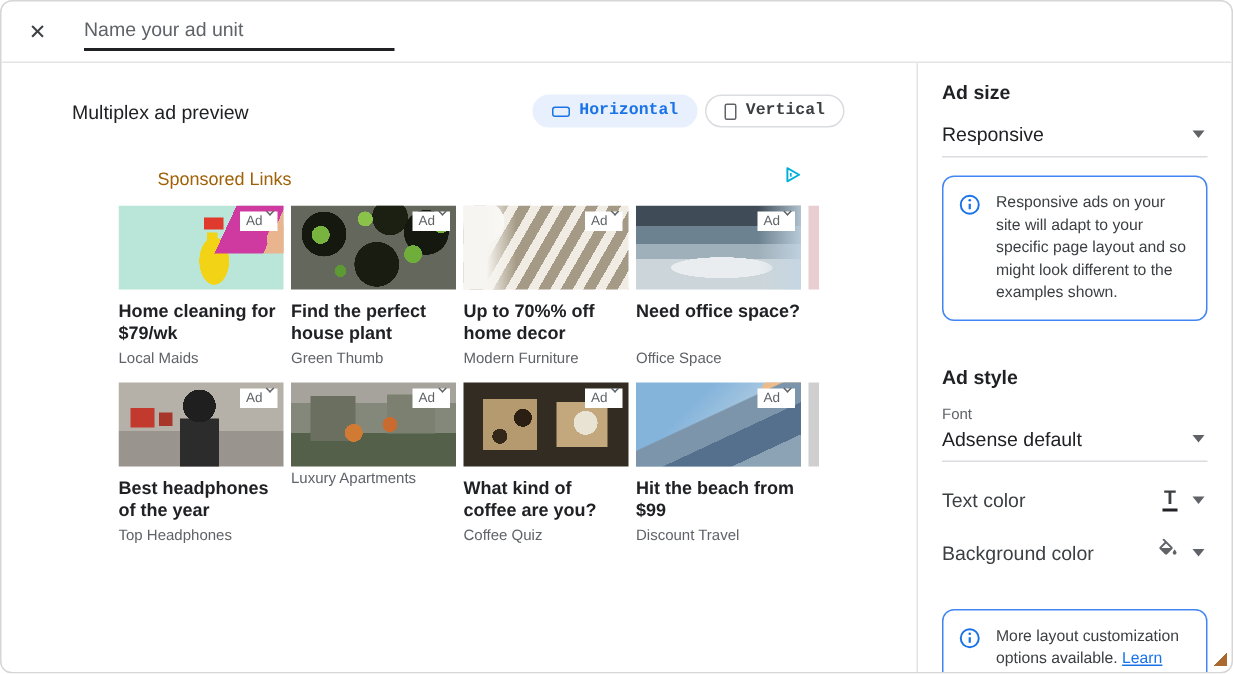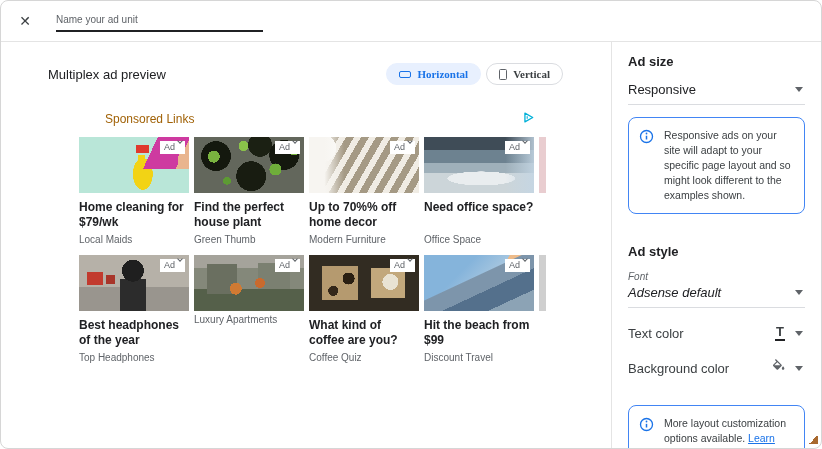--- a/index.html
+++ b/index.html
@@ -5,39 +5,39 @@
   * { margin:0; padding:0; box-sizing:border-box; }
   html,body { background:#fff; font-family:"Liberation Sans","DejaVu Sans",sans-serif; }
 
   .dialog { width:822px; height:449px; border:1px solid #d6d6d6; border-radius:8px;
             overflow:hidden; position:relative; background:#fff; }
 
   
   .topbar { height:41px; border-bottom:1px solid #e4e4e4; display:flex; align-items:center; padding:0 16px; }
   .close-x { font-size:14px; color:#3c4043; cursor:pointer; width:16px; text-align:center; }
   .name-input { margin-left:23px; width:207px; border:none; border-bottom:2px solid #202124;
-                font-size:10px; color:#202124; padding:4px 0 5px 0; outline:none;
+                font-size:13px; color:#202124; padding:4px 0 5px 0; outline:none;
                 font-family:"Liberation Sans","DejaVu Sans",sans-serif; }
   .name-input::placeholder { color:#5f6368; }
 
   
   .body { display:flex; height:calc(100% - 41px); }
   .preview-pane { flex:1; min-width:0; }
   .sidebar { width:210px; border-left:1px solid #e4e4e4; padding:12px 16px 14px 16px;
              display:flex; flex-direction:column; overflow:hidden; }
 
   
   .preview-header { display:flex; align-items:center; justify-content:space-between;
                     margin:21px 48px 0 47px; }
   .preview-title { font-size:13px; font-weight:400; color:#202124; }
   .toggle-group { display:flex; gap:5px; }
   .pill { display:flex; align-items:center; gap:6px; height:22px; padding:0 12px;
           border-radius:12px; font-size:11px; font-weight:700; cursor:pointer;
           border:1px solid #dadce0; background:#fff; color:#3c4043;
-          font-family:Liberation Serif, serif; }
+          font-family:Liberation Mono, monospace; }
   .pill.active { background:#e8f0fe; border-color:#e8f0fe; color:#1a73e8; }
   .h-rect { width:12px; height:7px; border:1.6px solid #1a73e8; border-radius:2px; display:inline-block; }
   .v-rect { width:8px; height:11px; border:1.6px solid #5f6368; border-radius:1.5px; display:inline-block; }
 
   
   .example { margin:25px 0 0 78px; width:467px; }
   .example-label { font-size:10px; color:#5f6368; }
   .sponsored-row { display:flex; align-items:center; justify-content:space-between;
                    margin-top:10px; padding-right:11px; }
   .sponsored-heading { font-size:12px; color:#a16207;margin-left:26px; }
@@ -113,21 +113,21 @@
                border-bottom:1px solid #dadce0; padding:0 2px 7px 0; margin-top:13px; cursor:pointer; }
   .sb-select-value { font-size:13px; color:#202124; }
   .caret { width:0; height:0; border-left:4px solid transparent; border-right:4px solid transparent;
            border-top:5px solid #5f6368; display:inline-block; }
   .info-box { margin-top:12px; border:1px solid #4285f4; border-radius:8px;
               padding:10px 10px 10px 10px; display:flex; gap:10px; }
   .info-box .txt { font-size:10.5px; line-height:15px; color:#3c4043; }
   .info-icon { flex:0 0 auto; margin-top:1px; }
   .sb-divider { height:1px; background:#e8eaed; margin:16px -16px 0 -16px; }
   .sb-subheading { margin-top:14px; }
-  .font-group { margin-top:12px; border-bottom:1px solid #dadce0; padding-bottom:7px; cursor:pointer;font-style:italic; }
+  .font-group { margin-top:12px; border-bottom:1px solid #dadce0; padding-bottom:7px; cursor:pointer; }
   .font-label { font-size:10px; color:#5f6368; }
   .font-row { display:flex; align-items:center; justify-content:space-between; margin-top:3px; padding-right:2px; }
   .font-value { font-size:13px; color:#202124; }
   .color-row { display:flex; align-items:center; justify-content:space-between; margin-top:18px; padding-right:2px; }
   .color-label { font-size:13px; color:#3c4043; }
   .color-ctrl { display:flex; align-items:center; gap:10px; cursor:pointer; }
   .tcolor-icon { font-size:13px; font-weight:700; color:#3c4043; line-height:12px;
                  border-bottom:2px solid #202124; padding:0 1px 1px 1px; }
   .link { color:#1a73e8; text-decoration:underline; cursor:pointer; }
   .resize-grip { position:absolute; right:3px; bottom:4px; width:9px; height:9px;

